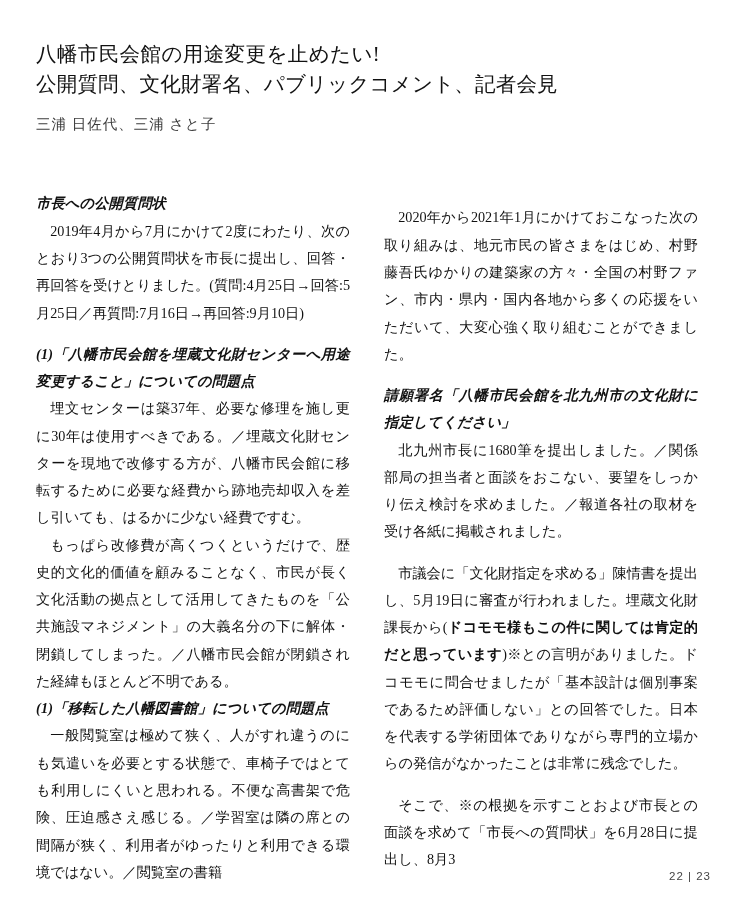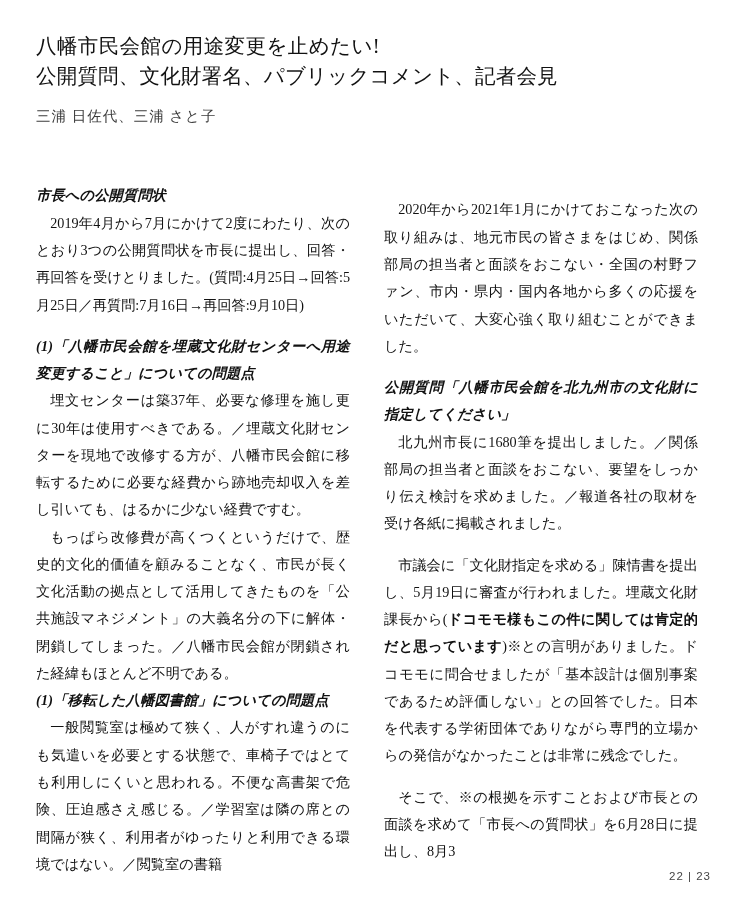--- a/index.html
+++ b/index.html
@@ -14,21 +14,21 @@
     color: #1a1a1a;
     position: relative;
     overflow: hidden;
   }
   .page {
     position: absolute;
     left: 0; top: 0;
     width: 741px;
     height: 920px;
     box-sizing: border-box;
-    padding: 32px 36px 30px 36px;
+    padding: 40px 36px 30px 36px;
   }
   .header {
     margin-left: 0px;
   }
   .title-line {
     font-size: 20.5px;
     line-height: 1.45;
     letter-spacing: 0.4px;
     color: #111;
     font-weight: 400;
@@ -102,22 +102,22 @@
       <p class="sub-head">市長への公開質問状</p>
       <p class="p-indent">2019年4月から7月にかけて2度にわたり、次のとおり3つの公開質問状を市長に提出し、回答・再回答を受けとりました。(質問:4月25日→回答:5月25日／再質問:7月16日→再回答:9月10日)</p>
       <p class="sub-head spaced">(1)「八幡市民会館を埋蔵文化財センターへ用途変更すること」についての問題点</p>
       <p class="p-indent">埋文センターは築37年、必要な修理を施し更に30年は使用すべきである。／埋蔵文化財センターを現地で改修する方が、八幡市民会館に移転するために必要な経費から跡地売却収入を差し引いても、はるかに少ない経費ですむ。</p>
       <p class="p-indent">もっぱら改修費が高くつくというだけで、歴史的文化的価値を顧みることなく、市民が長く文化活動の拠点として活用してきたものを「公共施設マネジメント」の大義名分の下に解体・閉鎖してしまった。／八幡市民会館が閉鎖された経緯もほとんど不明である。</p>
       <p class="sub-head">(1)「移転した八幡図書館」についての問題点</p>
       <p class="p-indent">一般閲覧室は極めて狭く、人がすれ違うのにも気遣いを必要とする状態で、車椅子ではとても利用しにくいと思われる。不便な高書架で危険、圧迫感さえ感じる。／学習室は隣の席との間隔が狭く、利用者がゆったりと利用できる環境ではない。／閲覧室の書籍</p>
     </div>
 
     <div class="col">
-      <p class="p-indent p-gap">2020年から2021年1月にかけておこなった次の取り組みは、地元市民の皆さまをはじめ、関係部局の担当者と面談をおこない・全国の村野ファン、市内・県内・国内各地から多くの応援をいただいて、大変心強く取り組むことができました。</p>
-      <p class="sub-head spaced">公開質問「八幡市民会館を北九州市の文化財に指定してください」</p>
+      <p class="p-indent p-gap">2020年から2021年1月にかけておこなった次の取り組みは、地元市民の皆さまをはじめ、村野藤吾氏ゆかりの建築家の方々・全国の村野ファン、市内・県内・国内各地から多くの応援をいただいて、大変心強く取り組むことができました。</p>
+      <p class="sub-head spaced">請願署名「八幡市民会館を北九州市の文化財に指定してください」</p>
       <p class="p-indent">北九州市長に1680筆を提出しました。／関係部局の担当者と面談をおこない、要望をしっかり伝え検討を求めました。／報道各社の取材を受け各紙に掲載されました。</p>
       <p class="p-indent p-gap"><span>市議会に「文化財指定を求める」陳情書を提出し、5月19日に審査が行われました。埋蔵文化財課長から(</span><span class="emph-bold">ドコモモ様もこの件に関しては肯定的だと思っています</span><span>)※との言明がありました。ドコモモに問合せましたが「基本設計は個別事案であるため評価しない」との回答でした。日本を代表する学術団体でありながら専門的立場からの発信がなかったことは非常に残念でした。</span></p>
       <p class="p-indent p-gap">そこで、※の根拠を示すことおよび市長との面談を求めて「市長への質問状」を6月28日に提出し、8月3</p>
     </div>
 
   </div>
 
   <div class="folio">22 | 23</div>
 </div>
 

